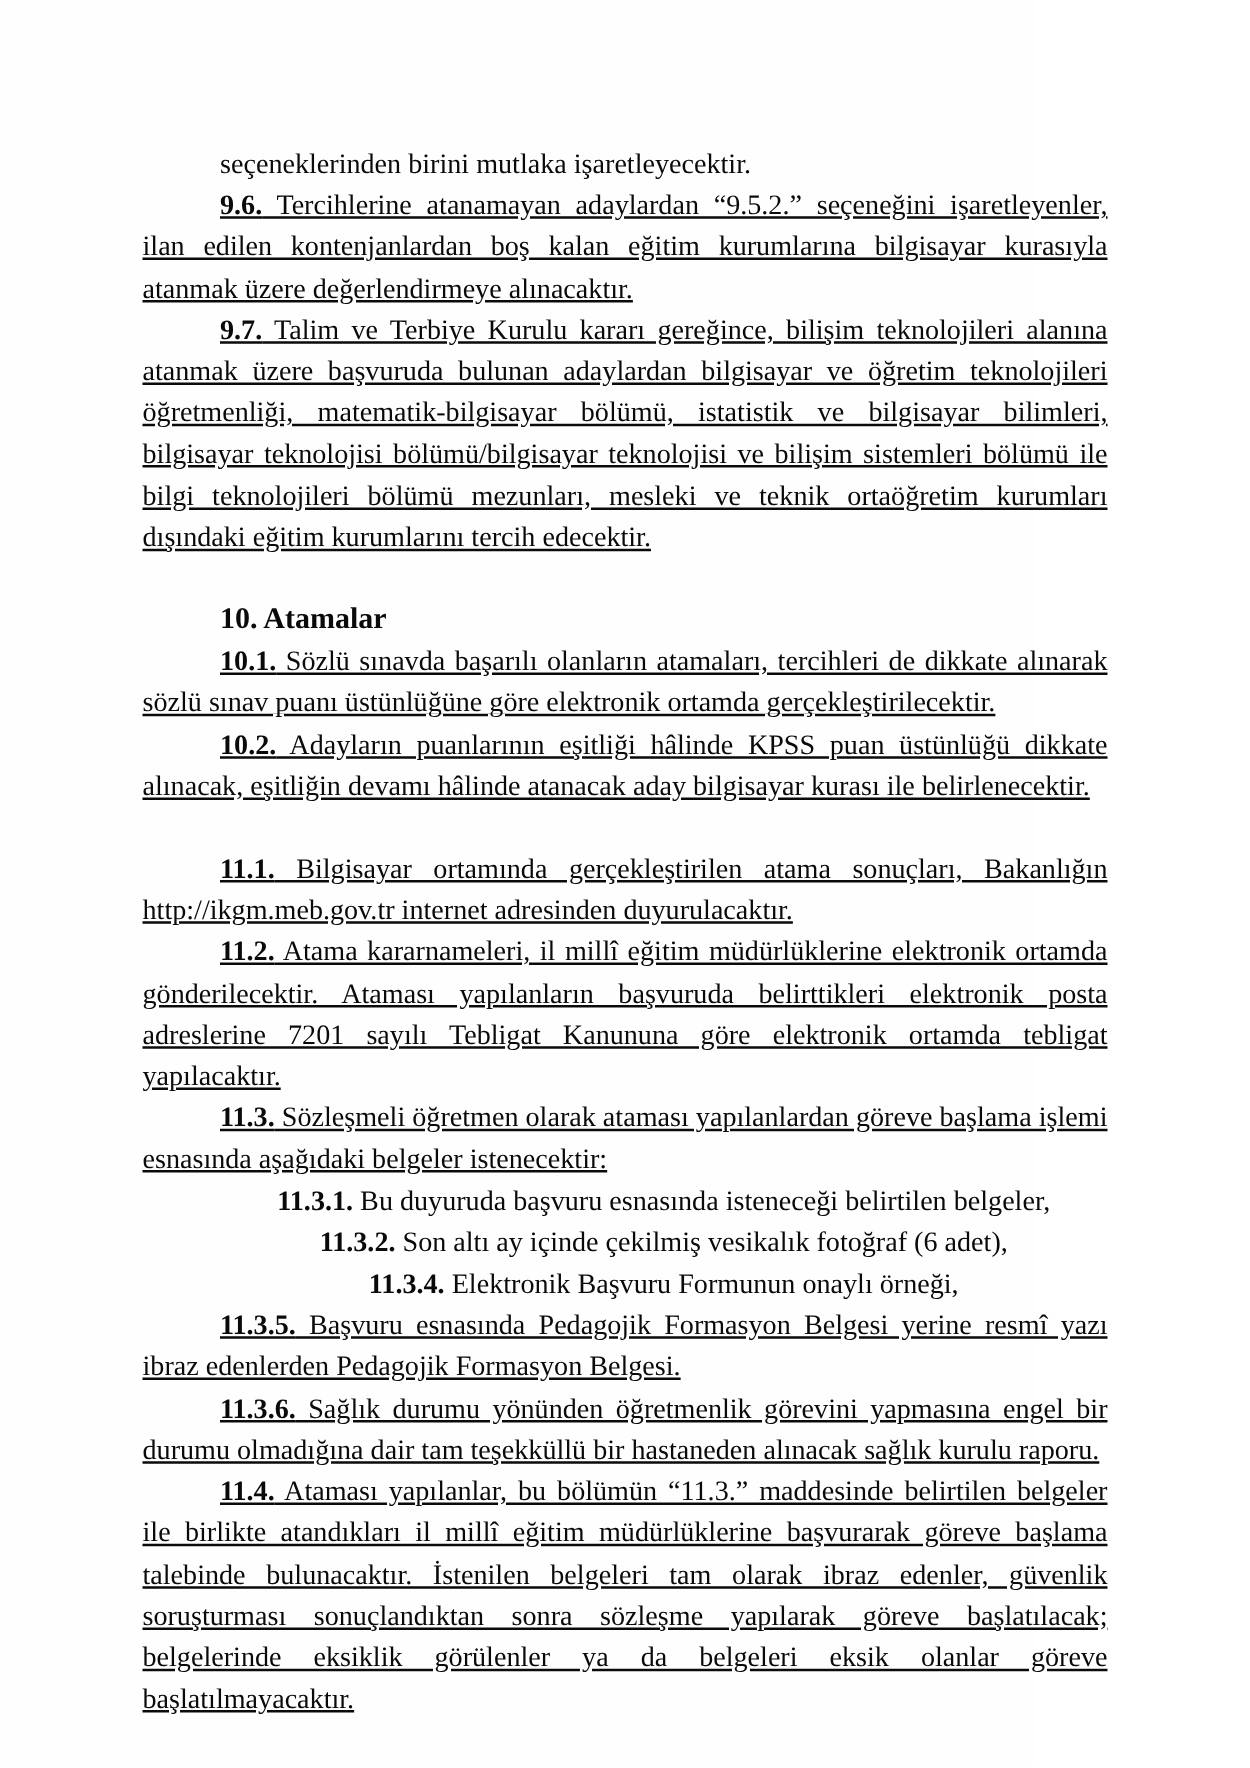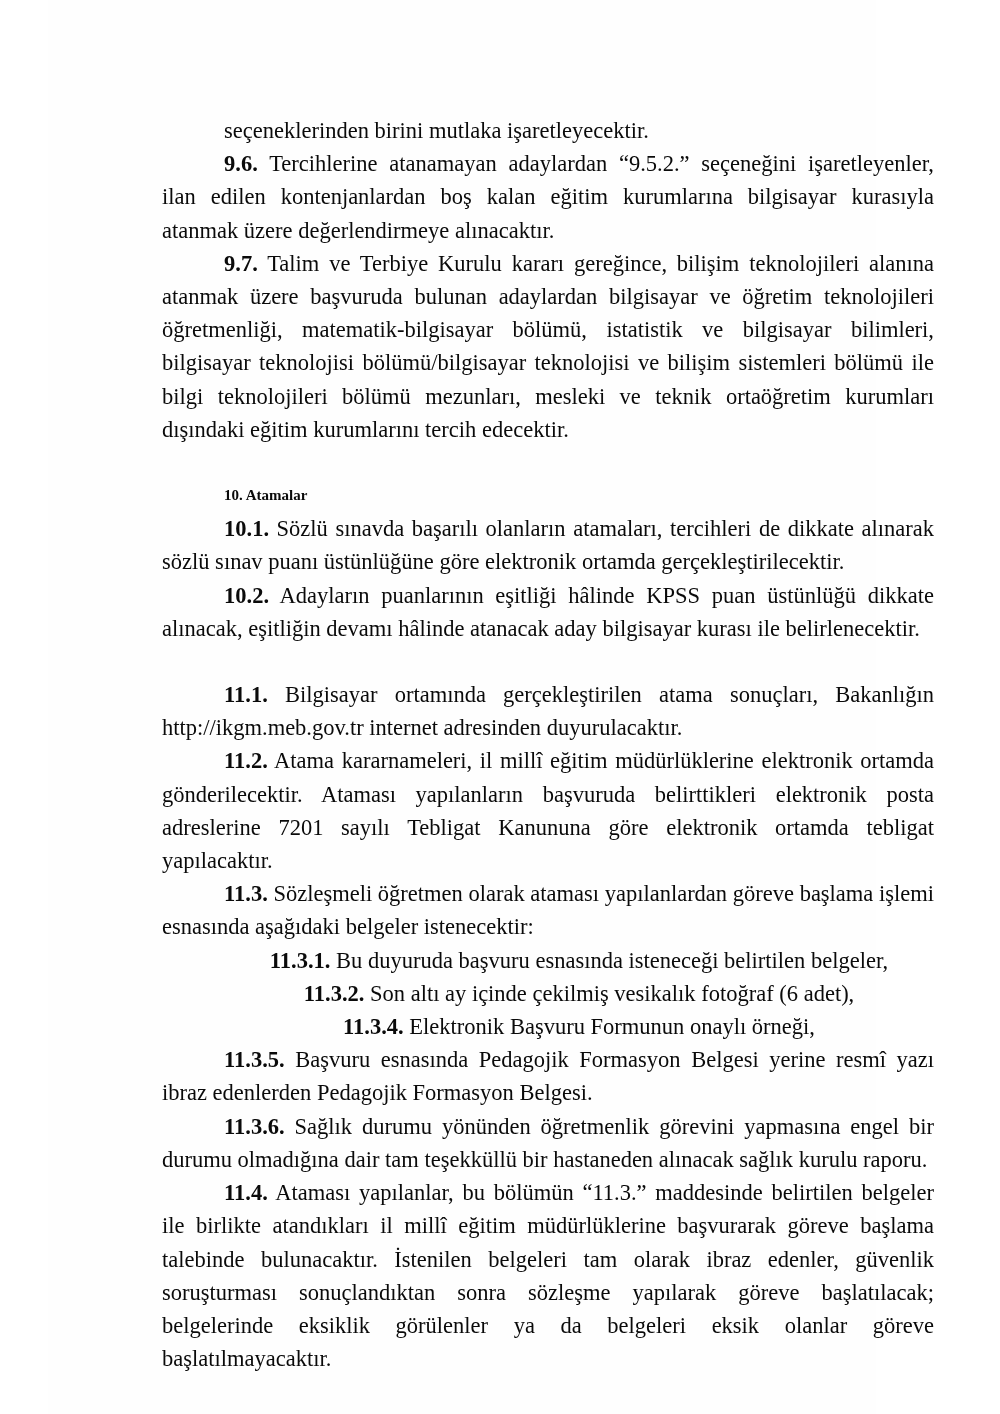--- a/index.html
+++ b/index.html
@@ -15,52 +15,52 @@
     color: #0a0a0a;
     overflow: hidden;
   }
   .page {
     position: relative;
     width: 828px;
     height: 1414px;
     background: #fefefe;
     box-sizing: border-box;
     padding: 114px 114px 100px 114px;
-    margin-left: 48px;
   }
   .doc-body {
     width: 772px;
   }
   
   p {
     margin: 0;
     font-size: 22.5px;
     line-height: 33.2px;
     text-align: justify;
     text-justify: inter-word;
     -webkit-hyphens: none;
     hyphens: none;
   }
   p.flow {
     text-align: justify;
   }
   
   p.indent {
     text-indent: 62px;
+    text-decoration: underline;
   }
   p.single {
     text-align: center;
     text-indent: 62px;
   }
   p.noindent {
     text-indent: 0;
   }
   h2.heading {
     margin: 0;
-    font-size: 15px;
+    font-size: 24px;
     line-height: 33.2px;
     font-weight: bold;
     text-indent: 62px;
     text-align: left;
   }
   .gap {
     height: 33px;
   }
   .num {
     font-weight: bold;

